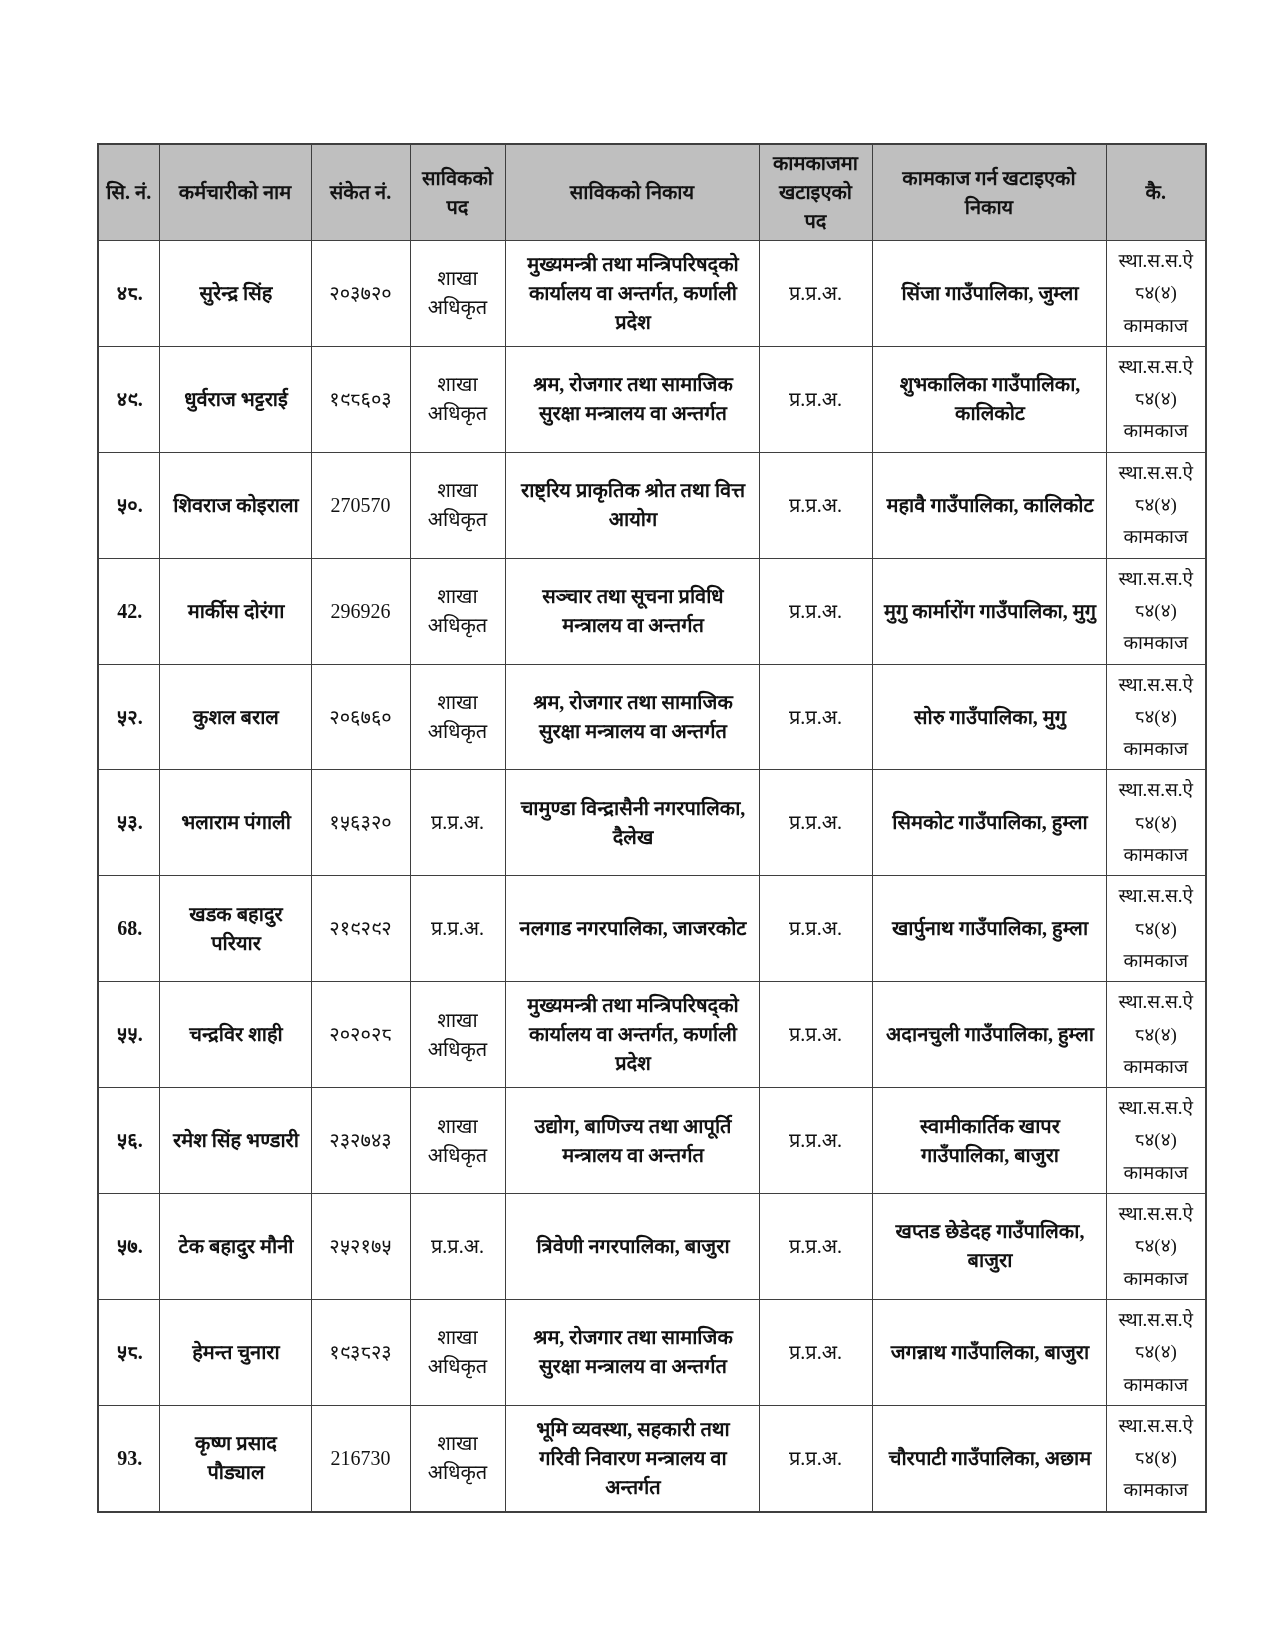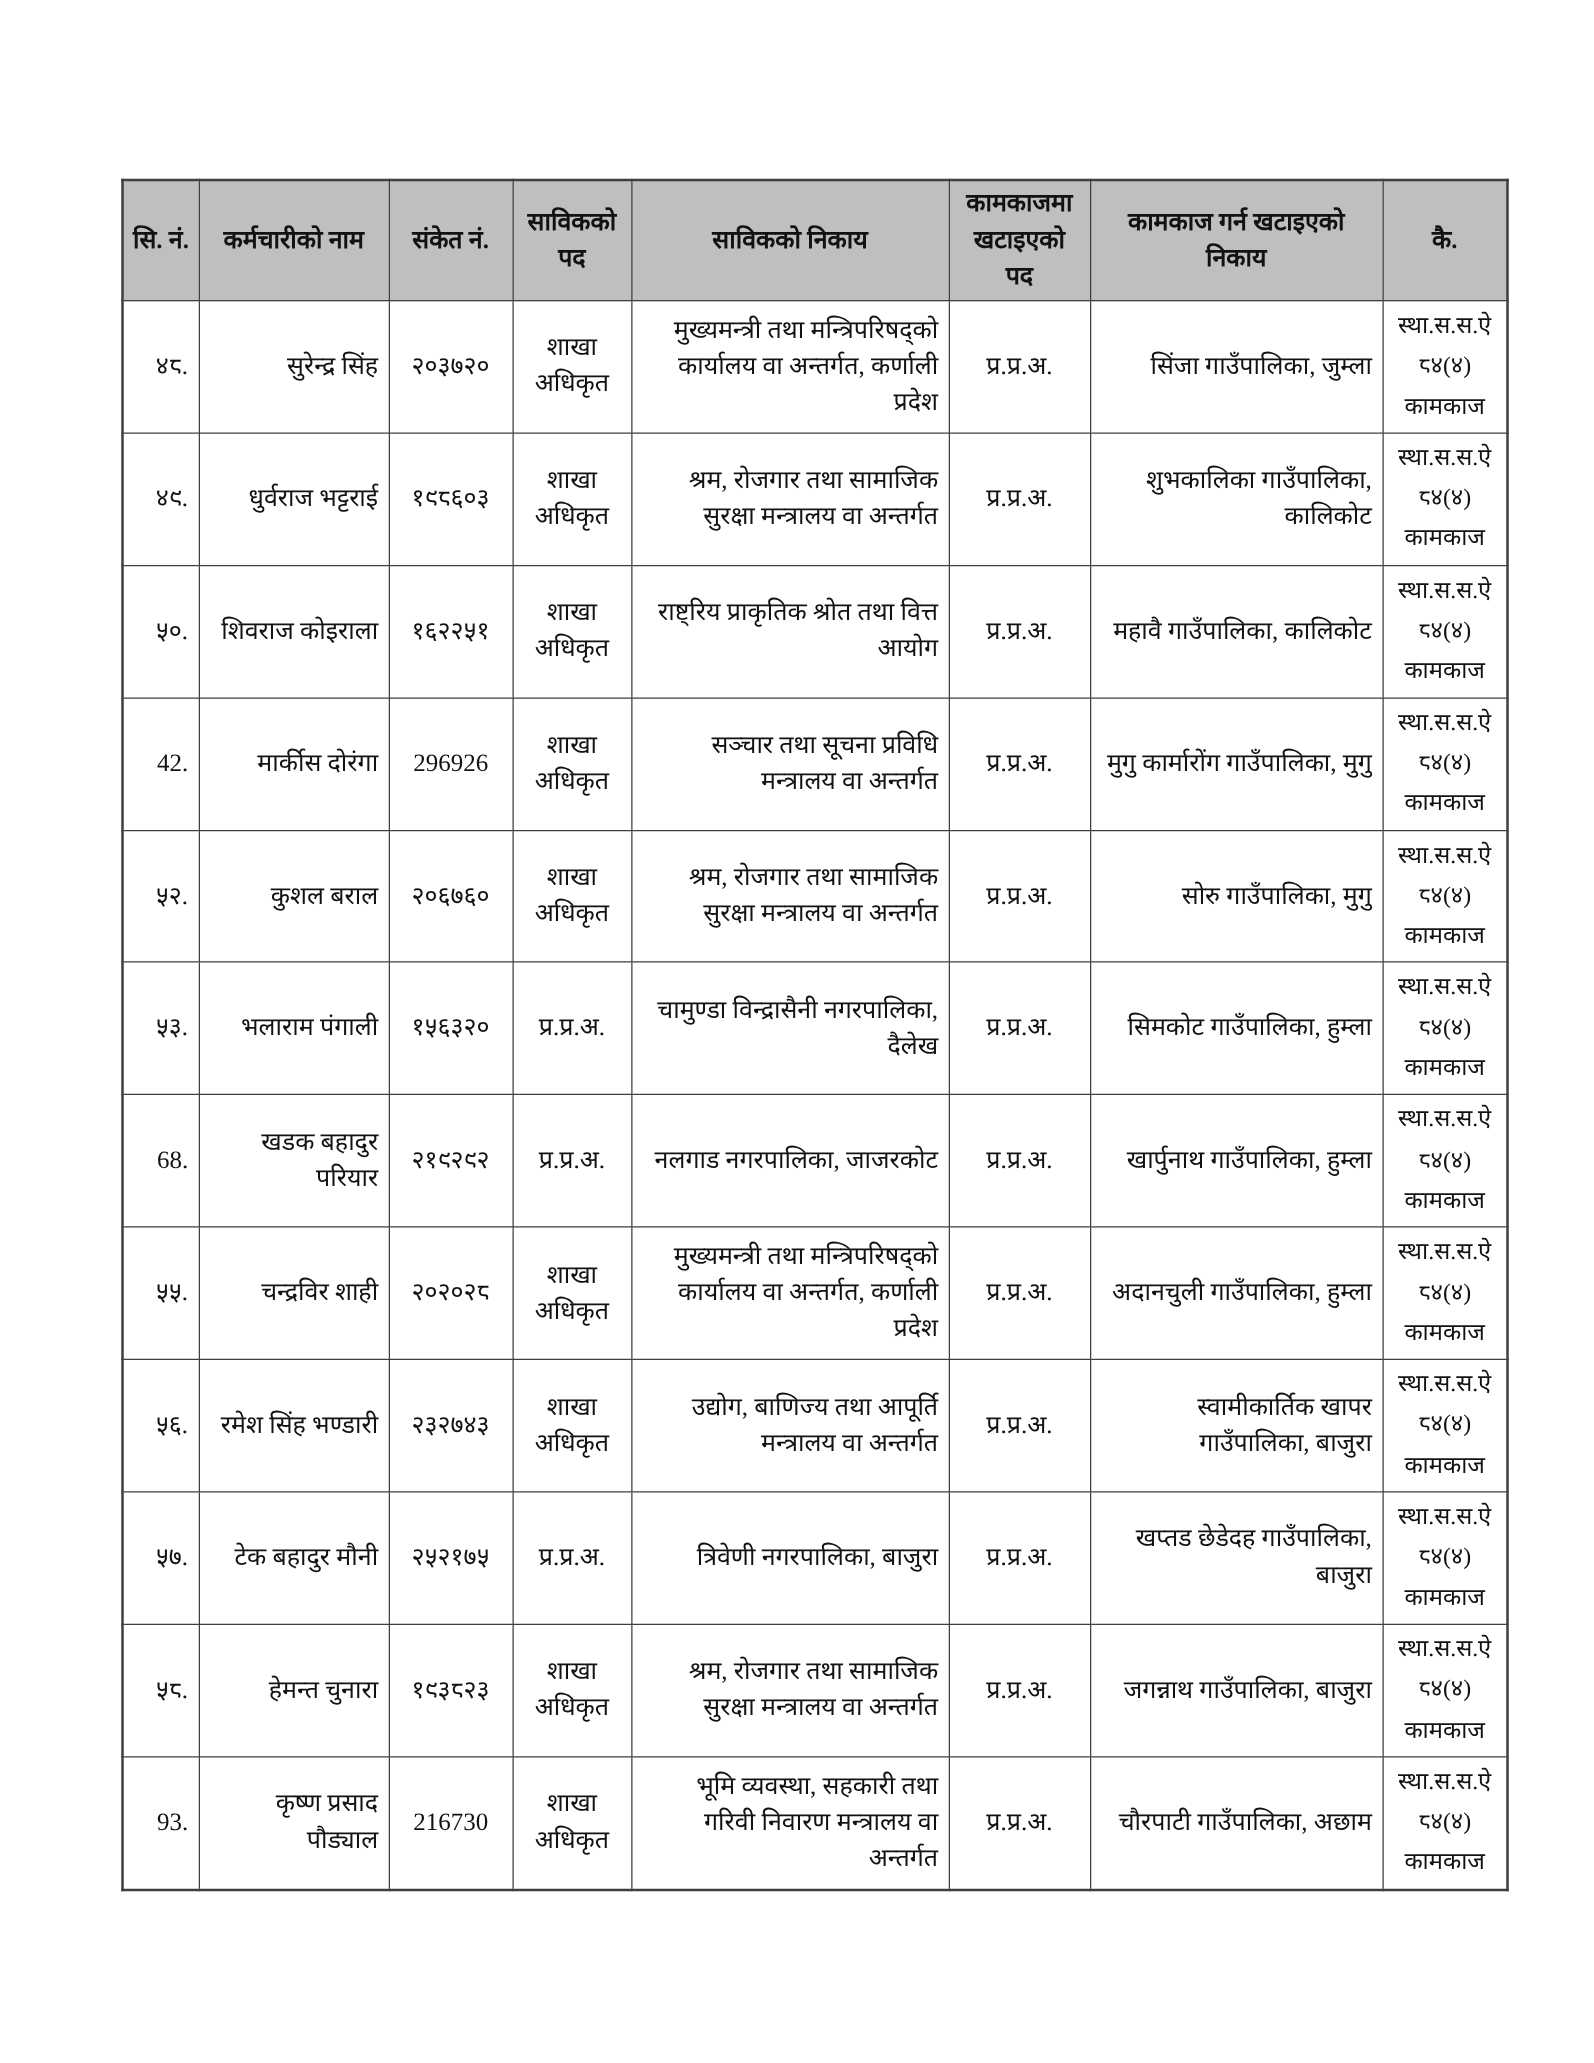--- a/index.html
+++ b/index.html
@@ -29,21 +29,21 @@
     font-size:20px;line-height:1.45;
     padding:4px 6px;
     word-wrap:break-word;
   }
   thead tr{height:90px}
   tbody tr{height:95px}
   th{
     background:var(--header-bg,#bfbfbf);
     font-weight:bold;text-align:center;font-size:20px;
   }
-  .col-left{text-align:right;padding-left:10px;padding-right:8px;}
+  .col-left{text-align:center;padding-left:10px;padding-right:8px;font-weight:bold;}
   .col-center{text-align:center;padding-left:3px;padding-right:3px;}
   .cell-remark{font-size:19px;line-height:1.7;font-family:Liberation Serif, serif;}
 </style>
 </head>
 <body>
 
 <div class="page">
   <table class="assign">
     <colgroup>
       <col class="c-sn">
@@ -84,21 +84,21 @@
           <td class="col-center">१९८६०३</td>
           <td class="col-center">शाखा अधिकृत</td>
           <td class="col-left">श्रम, रोजगार तथा सामाजिक सुरक्षा मन्त्रालय वा अन्तर्गत</td>
           <td class="col-center">प्र.प्र.अ.</td>
           <td class="col-left">शुभकालिका गाउँपालिका, कालिकोट</td>
           <td class="col-center cell-remark">स्था.स.स.ऐ ८४(४) कामकाज</td>
         </tr>
         <tr>
           <td class="col-left">५०.</td>
           <td class="col-left">शिवराज कोइराला</td>
-          <td class="col-center">१६२२५१</td>
+          <td class="col-center">270570</td>
           <td class="col-center">शाखा अधिकृत</td>
           <td class="col-left">राष्ट्रिय प्राकृतिक श्रोत तथा वित्त आयोग</td>
           <td class="col-center">प्र.प्र.अ.</td>
           <td class="col-left">महावै गाउँपालिका, कालिकोट</td>
           <td class="col-center cell-remark">स्था.स.स.ऐ ८४(४) कामकाज</td>
         </tr>
         <tr>
           <td class="col-left">42.</td>
           <td class="col-left">मार्कीस दोरंगा</td>
           <td class="col-center">296926</td>

